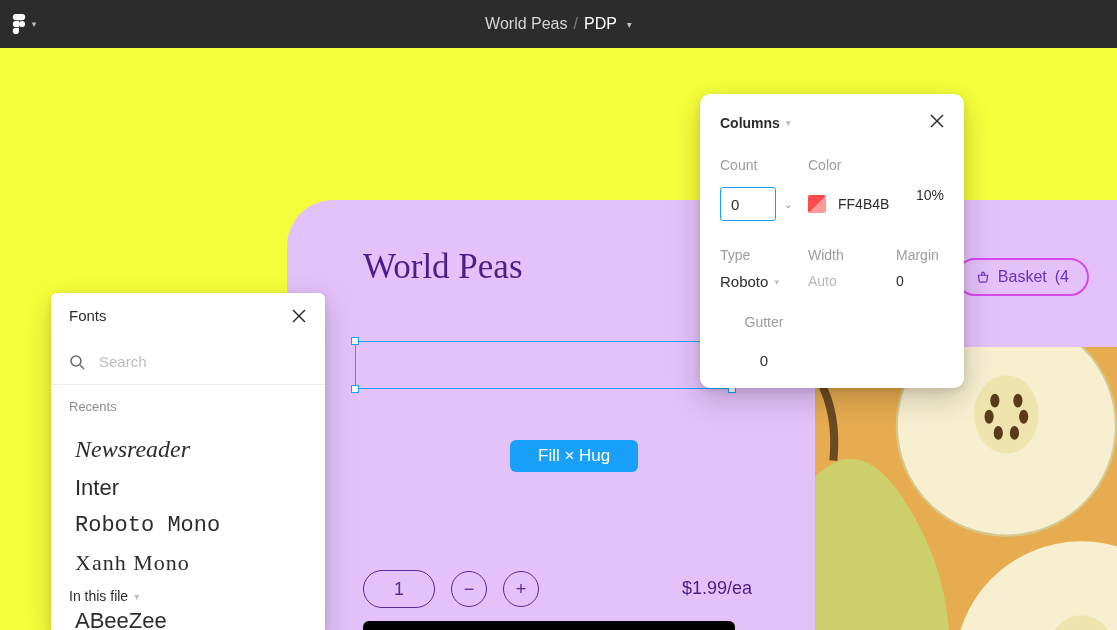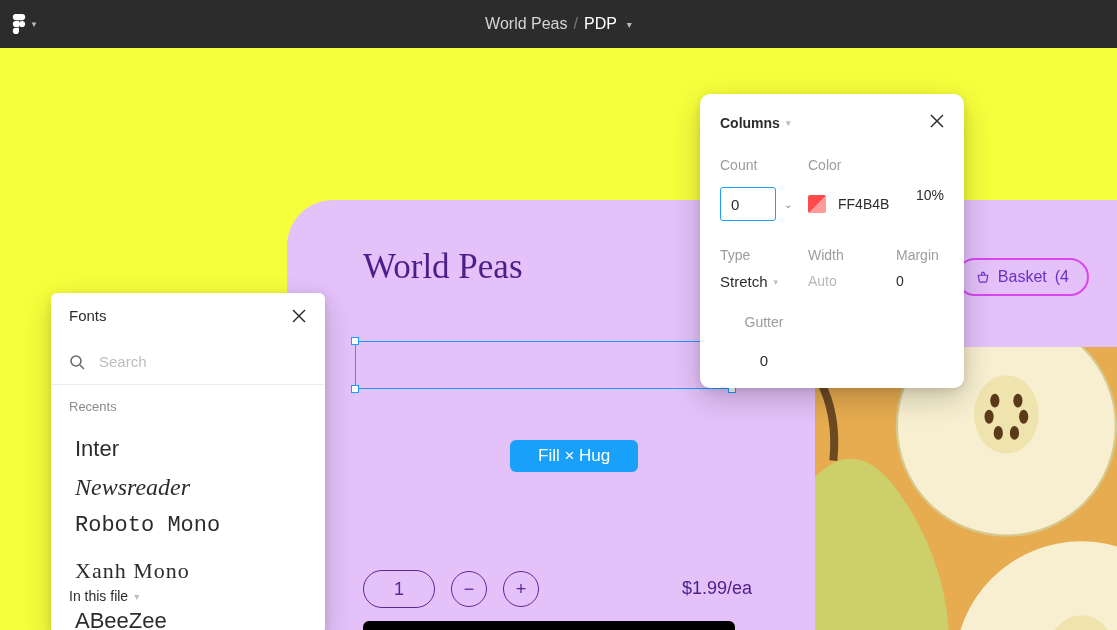--- a/index.html
+++ b/index.html
@@ -45,21 +45,21 @@
     .fp-search { height:46px; display:flex; align-items:center; gap:14px; padding:0 18px; border-bottom:1px solid #ececec; }
     .fp-search .search-icon { color:#6b6b6b; display:flex; }
     .fp-search input { border:none; outline:none; font-size:15px; color:#2c2c2c; width:100%; background:transparent; }
     .fp-search input::placeholder { color:#bdbdbd; }
     .fp-section { padding:14px 18px 6px; font-size:13px; color:#8c8c8c; font-weight:500; }
     .font-list { padding:10px 0 2px; }
     .font-item { padding:6px 24px; font-size:22px; color:#2c2c2c; }
     .ff-inter{ font-family: Arial, Helvetica, sans-serif; }
     .ff-news{ font-family: Georgia, "Times New Roman", serif; font-style:italic; font-size:24px; }
     .ff-rmono{ font-family: "Courier New", Courier, monospace; font-weight:500; }
-    .ff-xmono{ font-family: Georgia, serif; letter-spacing:1px;margin-top:8px; }
+    .ff-xmono{ font-family: Georgia, serif; letter-spacing:1px; }
     .fp-footer { position:absolute; bottom:30px; left:0; right:0; padding:0 18px; display:flex; align-items:center; gap:6px; font-size:14px; color:#2c2c2c;margin-top:38px; }
     .fp-footer .chev { font-size:10px; color:#bdbdbd; }
     .clipped-font { position:absolute; bottom:0; left:24px; font-size:22px; font-family: Arial, sans-serif; }
     
     .cols-panel { position:absolute; left:700px; top:46px; width:264px; height:294px; background:#fff; border-radius:10px; box-shadow:0 10px 30px rgba(0,0,0,.2),0 2px 8px rgba(0,0,0,.1); padding:20px 20px 0; }
     .cp-header { display:flex; align-items:center; justify-content:space-between; margin-bottom:26px; }
     .cp-title { font-size:14px; font-weight:600; display:flex; align-items:center; gap:6px; }
     .cp-title .chev { font-size:9px; color:#bdbdbd; }
     .cp-grid { display:grid; grid-template-columns:88px 1fr auto; row-gap:4px; column-gap:0; }
     .cp-label { font-size:14px; color:#9d9d9d; grid-column: span 1; padding-bottom:10px; }
@@ -188,22 +188,22 @@
       <span class="search-icon">
         <svg width="16" height="16" viewBox="0 0 16 16">
             <circle cx="7" cy="7" r="5" fill="none" stroke="#6b6b6b" stroke-width="1.6"></circle>
             <line x1="11" y1="11" x2="15" y2="15" stroke="#6b6b6b" stroke-width="1.6"></line>
           </svg>
       </span>
       <input placeholder="Search" style="">
     </div>
     <div class="fp-section">Recents</div>
     <div class="font-list">
+      <div class="font-item ff-news">Newsreader</div>
       <div class="font-item ff-inter">Inter</div>
-      <div class="font-item ff-news">Newsreader</div>
       <div class="font-item ff-rmono">Roboto Mono</div>
       <div class="font-item ff-xmono">Xanh Mono</div>
     </div>
     <div class="fp-footer">
       <span>In this file</span>
       <span class="chev">▾</span>
     </div>
     <div class="clipped-font">ABeeZee</div>
   </div>
 
@@ -235,21 +235,21 @@
       </div>
       <div class="opacity">10%</div>
     </div>
 
     <div class="cp-row2">
       <div class="cp-label">Type</div>
       <div class="cp-label">Width</div>
       <div class="cp-label">Margin</div>
 
       <div class="typeval">
-        <span>Stretch</span>
+        <span>Roboto</span>
         <span class="chev">▾</span>
       </div>
       <div class="grayval">Auto</div>
       <div class="blackval">0</div>
     </div>
 
     <div class="cp-row3">
       <div class="cp-label">Gutter</div>
       <div></div>
       <div class="gutval">0</div>

